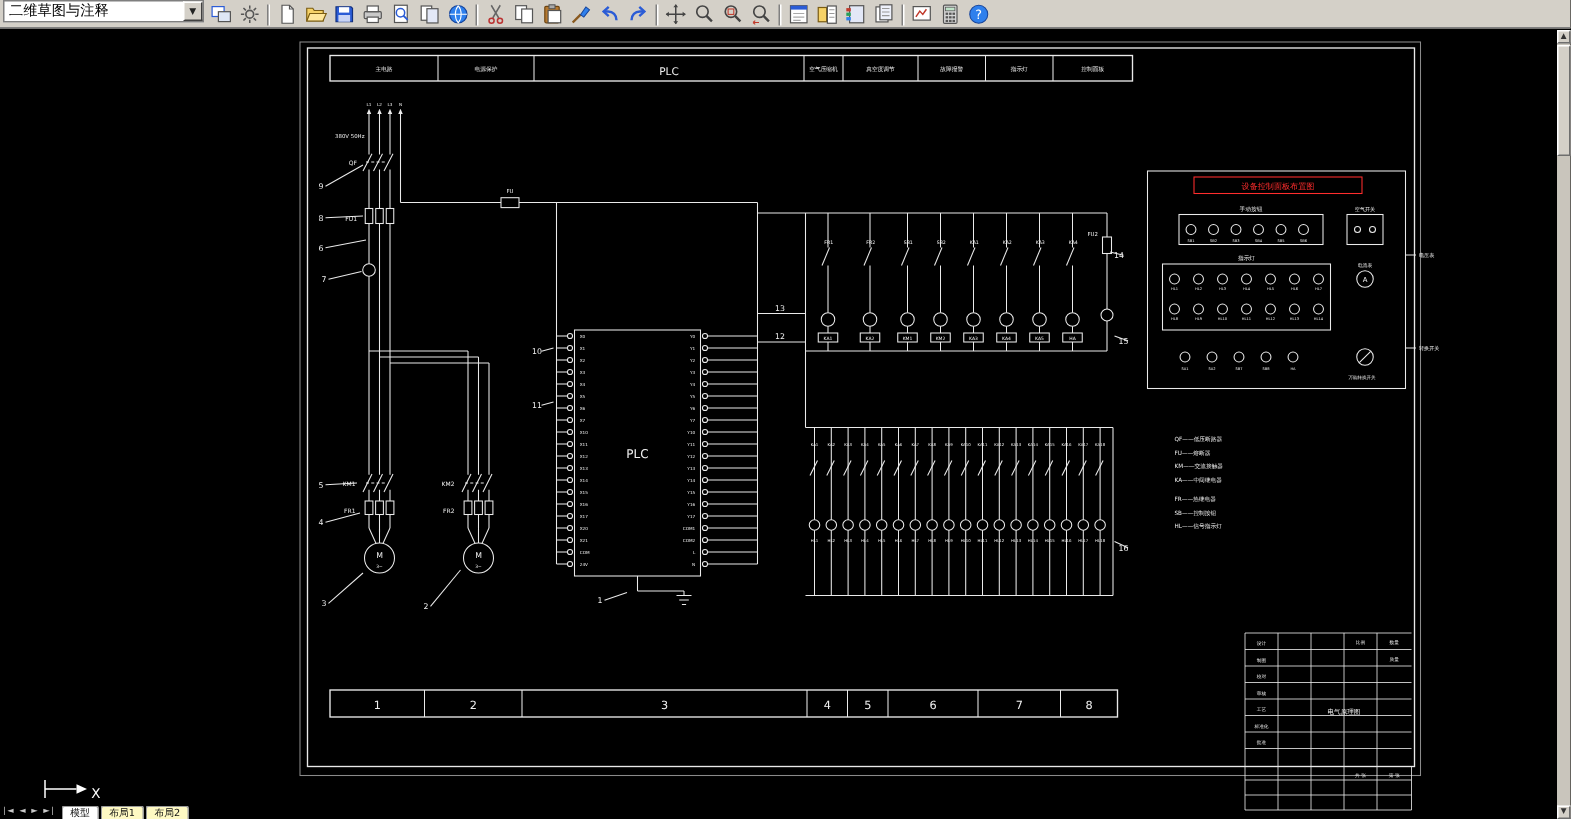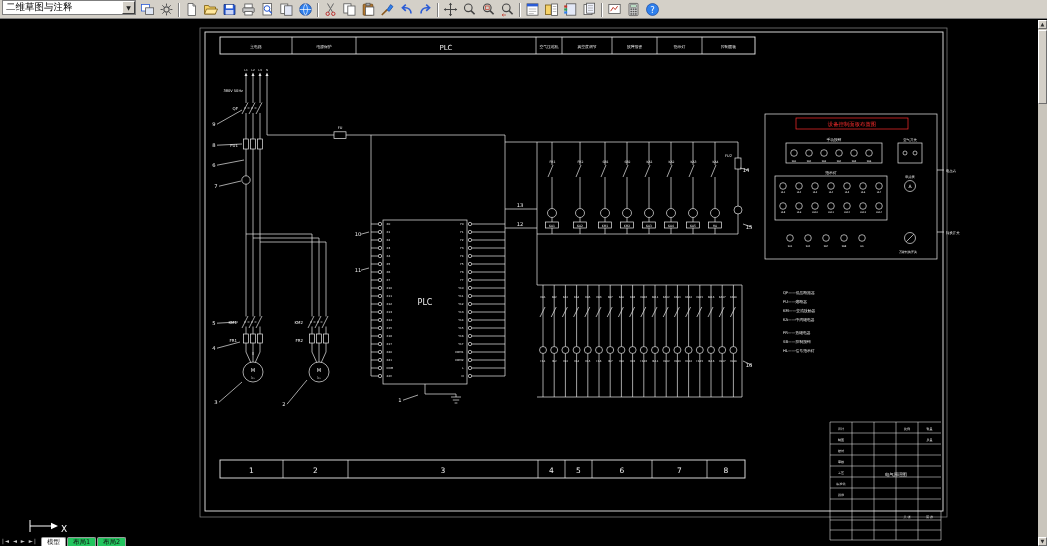--- a/index.html
+++ b/index.html
@@ -15,21 +15,21 @@
 .tb-groups{display:flex;align-items:center;height:19px}
 .tbtn{width:19px;height:17px;display:flex;align-items:center;justify-content:center;
   border:1px solid transparent}
 .tb-sep{width:2px;height:14px;border-left:1px solid #808080;border-right:1px solid #fff;margin:0 2px}
 .workarea{position:absolute;left:0;top:20px;width:1047px;height:526px}
 .canvas{position:absolute;left:0;top:0;width:1038px;height:526px;background:#000}
 #dwg{position:absolute;left:0;top:0}
 .layout-tabs{position:absolute;left:2px;top:517px;height:9px;display:flex;
   align-items:center;gap:1px;overflow:hidden}
 .tab-nav{color:#c8c8c8;font-size:5.5px;line-height:9px;margin-right:3px;letter-spacing:1px}
-.ltab{background:#22c55e;border:1px solid #9a9a9a;border-bottom:none;color:#111;
+.ltab{background:#fef9c3;border:1px solid #9a9a9a;border-bottom:none;color:#111;
   font-size:6.5px;line-height:8px;padding:0 5px;border-radius:2px 2px 0 0}
 .ltab.active{background:#fff}
 .vscroll{position:absolute;right:0;top:0;width:9px;height:526px;background:#c9c5bc}
 .sbtn{position:absolute;left:0;width:9px;height:9px;background:#d4d0c8;border:1px solid;
   border-color:#fff #6e6e6e #6e6e6e #fff;font-size:5px;line-height:7px;text-align:center;color:#333}
 .sbtn.up{top:0}.sbtn.down{bottom:0}
 .sthumb{position:absolute;left:0;top:10px;width:9px;height:74px;background:#d4d0c8;
   border:1px solid;border-color:#fff #6e6e6e #6e6e6e #fff}
 text{font-family:"DejaVu Sans","Liberation Sans",sans-serif}
 </style>

